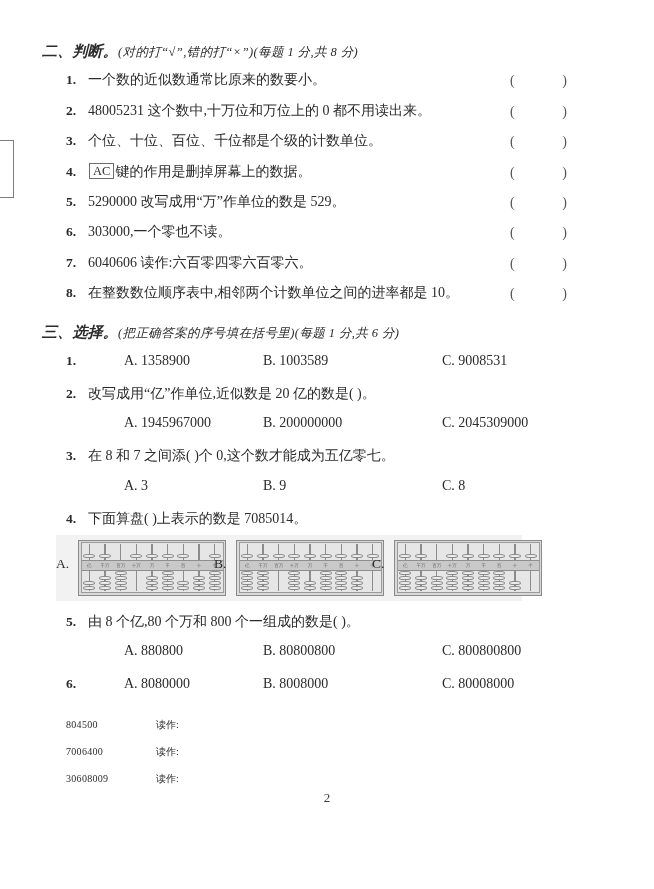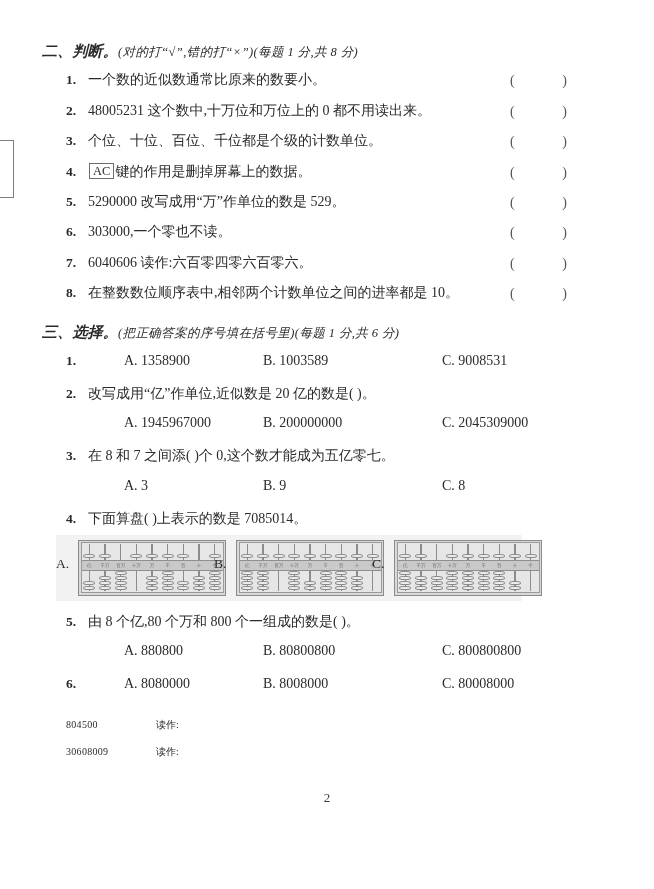--- a/index.html
+++ b/index.html
@@ -525,19 +525,22 @@
       <span class="opt opt-a">A. 8080000</span>
       <span class="opt opt-b">B. 8008000</span>
       <span class="opt opt-c">C. 80008000</span>
     </div>
 
 
     <div class="read-row">
       <span class="read-num num">804500</span><span class="read-label">读作:</span>
     </div>
     <div class="read-row">
+      <span class="read-num num">7006400</span><span class="read-label">读作:</span>
+    </div>
+    <div class="read-row">
       <span class="read-num num">30608009</span><span class="read-label">读作:</span>
     </div>
 
   </div>
 
   <div class="page-number">2</div>
 </div>
 
 </body></html>

